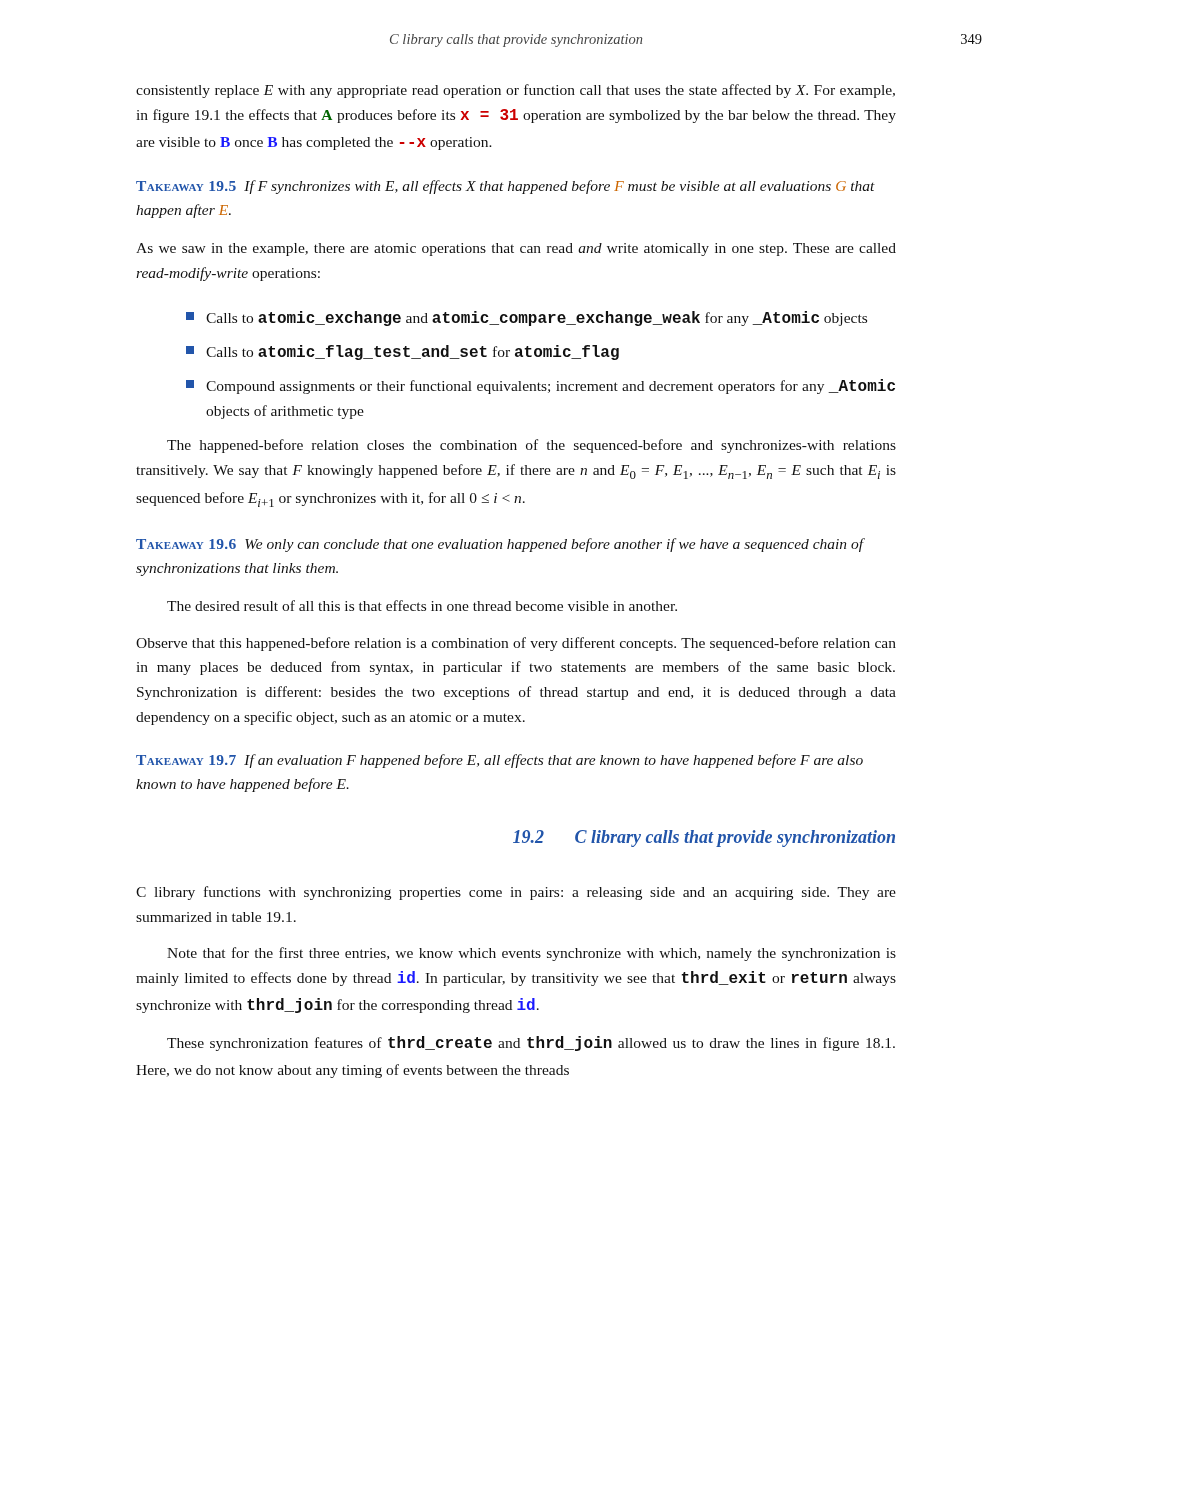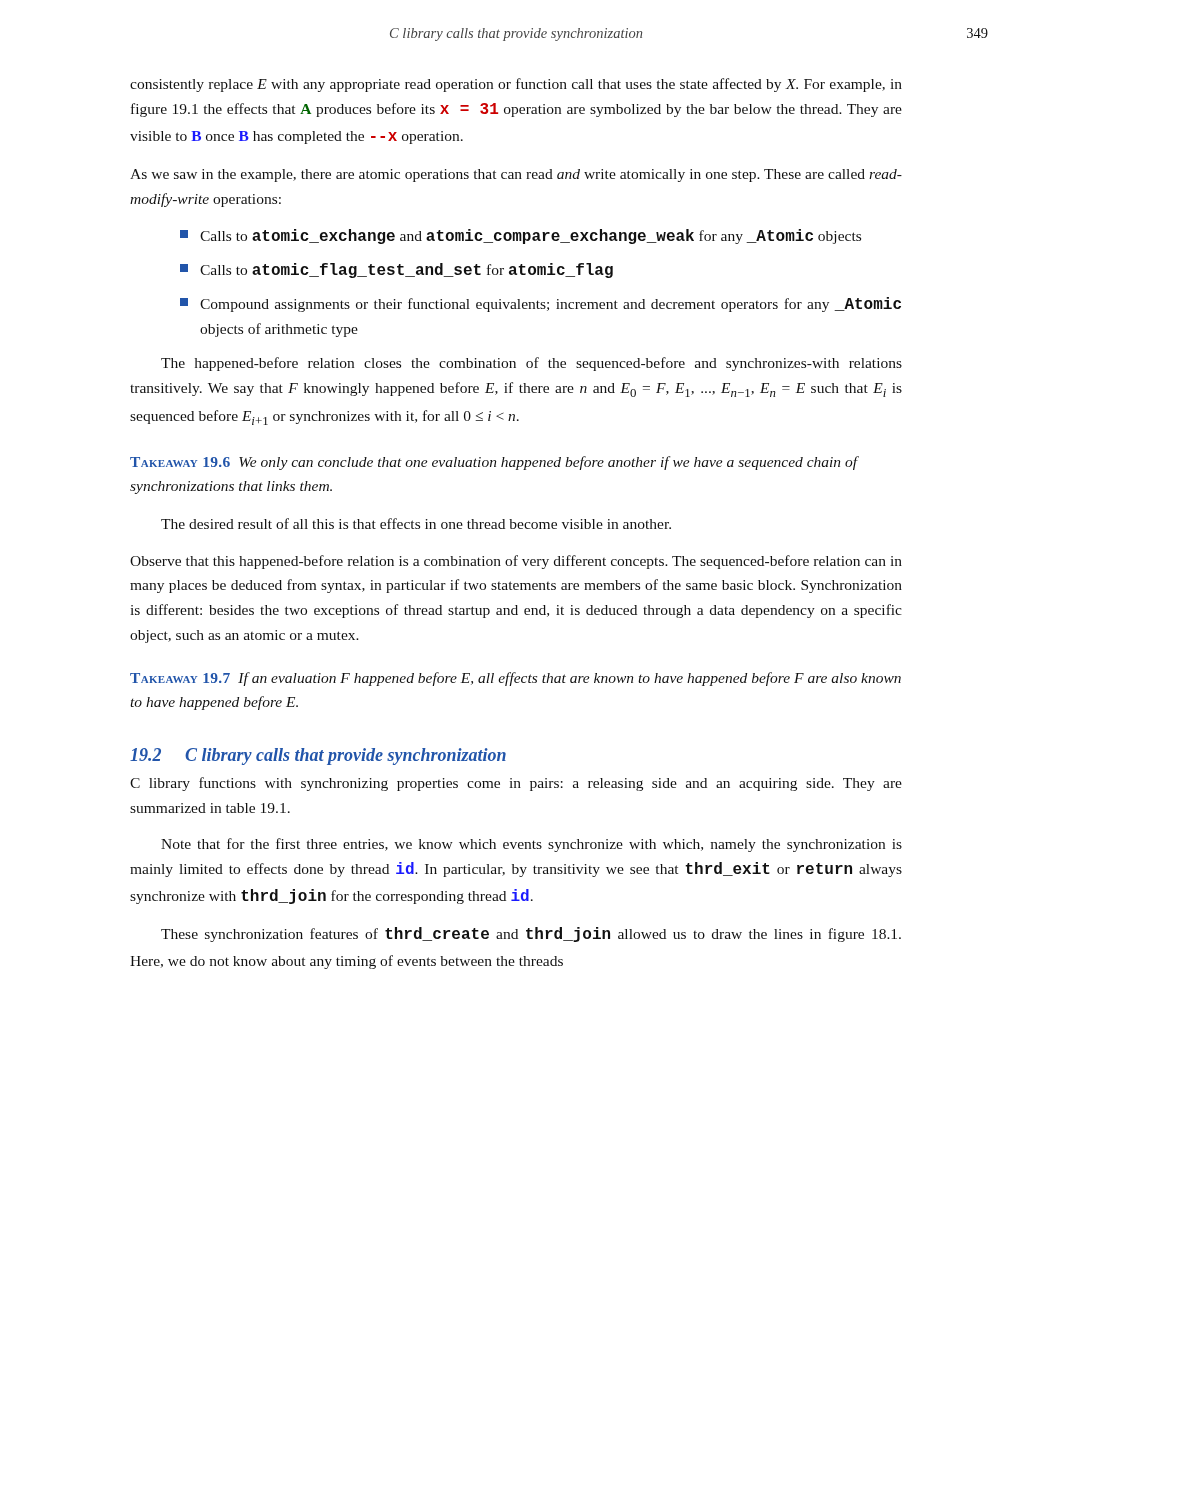--- a/index.html
+++ b/index.html
@@ -9,21 +9,21 @@
       font-size: 15.5px;
       line-height: 1.55;
       color: #111;
       width: 1196px;
       min-height: 1500px;
     }
     .page {
       width: 1032px;
       min-height: 1500px;
       background: #fff;
-      padding: 0;
+      padding: 6px;
       position: relative;
     }
     .page-header {
       display: flex;
       justify-content: center;
       align-items: center;
       padding: 22px 60px 10px 60px;
       border-bottom: none;
       position: relative;
     }
@@ -74,21 +74,21 @@
       color: #2255aa;
       letter-spacing: 0.02em;
     }
     .takeaway-body {
       font-style: italic;
       font-size: 15.5px;
       display: inline;
     }
 
     .bullet-list {
-      margin: 12px 0 10px 50px;
+      margin: 20px 0 10px 50px;
       list-style: none;
       padding: 0;
     }
     .bullet-list li {
       display: flex;
       align-items: flex-start;
       margin-bottom: 8px;
       font-size: 15.5px;
       line-height: 1.55;
     }
@@ -100,24 +100,25 @@
       margin-right: 12px;
       margin-top: 6px;
       flex-shrink: 0;
     }
     .bullet-content {
       text-align: justify;
       flex: 1;
     }
 
     .section-heading {
-      margin: 28px 0 1px 0;
+      margin: 28px 0 28px 0;
       display: flex;
       align-items: baseline;
-      gap: 7px;
+      gap: 14px;
+      justify-content: flex-end;
     }
     .section-number {
       font-style: italic;
       font-weight: bold;
       font-size: 18px;
       color: #2255aa;
       min-width: 48px;
     }
     .section-title {
       font-style: italic;
@@ -142,20 +143,27 @@
 
   <div class="content">
 
     <p class="body-text">
       consistently replace <em>E</em> with any appropriate read operation or function call that uses the state
       affected by <em>X</em>. For example, in figure 19.1 the effects that <span style="color:#006400;font-weight:bold;">A</span> produces before its <code style="color:#cc0000;">x = 31</code>
       operation are symbolized by the bar below the thread. They are visible to <span style="color:#1a1aff;font-weight:bold;">B</span> once <span style="color:#1a1aff;font-weight:bold;">B</span> has
       completed the <code style="color:#cc0000;">--x</code> operation.
     </p>
 
+    <div class="takeaway">
+      <span class="takeaway-label">Takeaway 19.5</span>
+      <span class="takeaway-body">
+        &nbsp;<em>If F synchronizes with E, all effects X that happened before <span style="color:#cc6600;">F</span> must be
+        visible at all evaluations <span style="color:#cc6600;">G</span> that happen after <span style="color:#cc6600;">E</span>.</em>
+      </span>
+    </div>
 
     <p class="body-text">
       As we saw in the example, there are atomic operations that can read <em>and</em> write atomically in
       one step. These are called <em>read-modify-write</em> operations:
     </p>
 
     <ul class="bullet-list">
       <li>
         <span class="bullet-square"></span>
         <span class="bullet-content">

